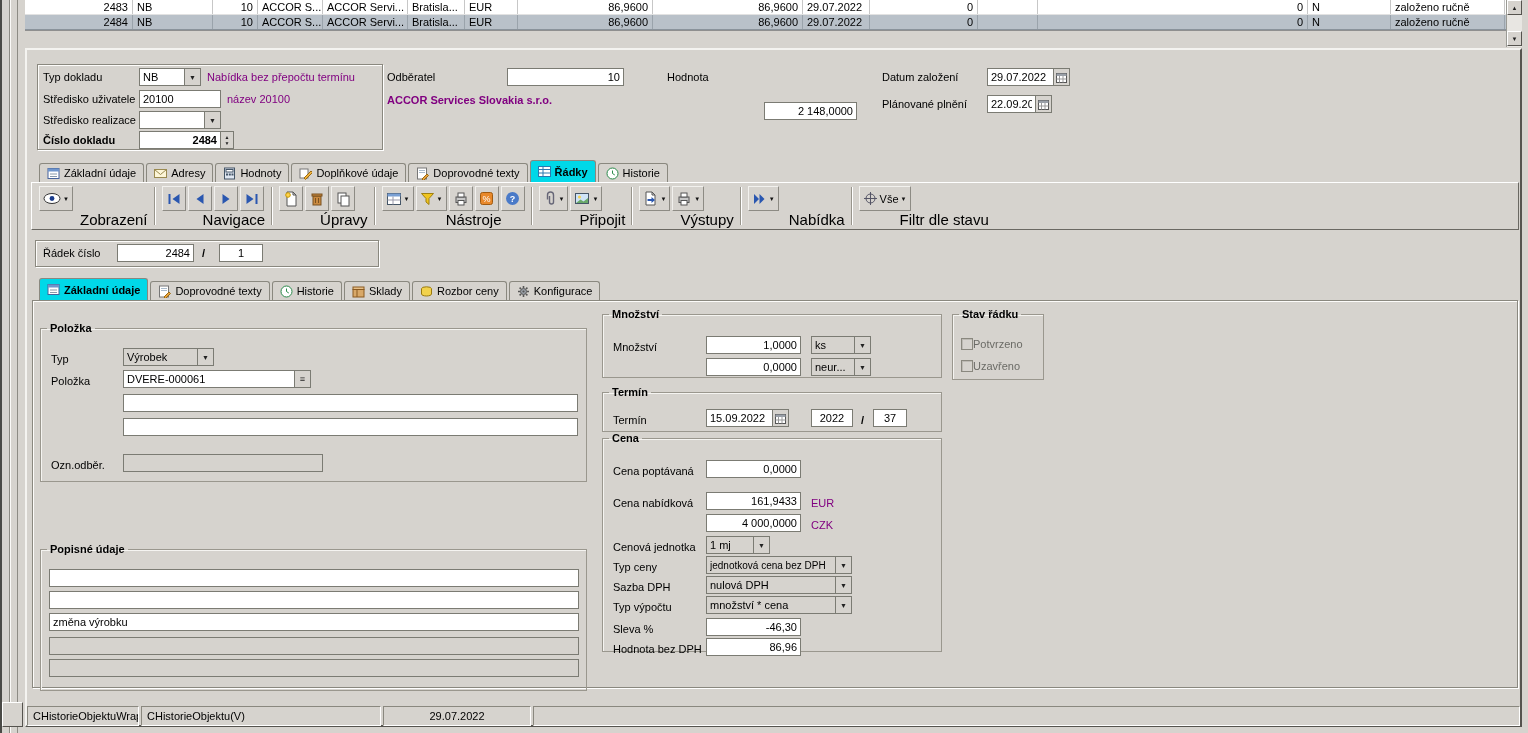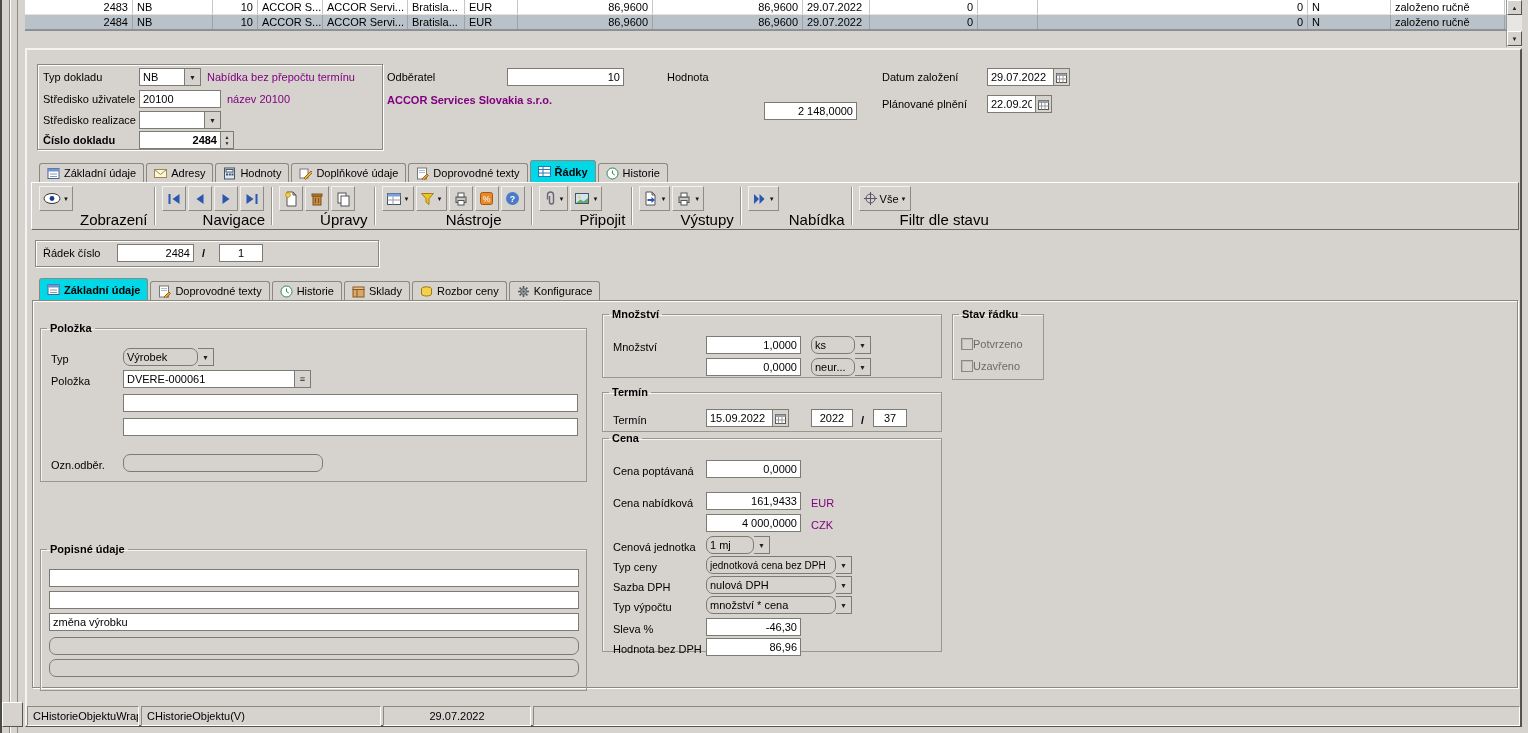--- a/index.html
+++ b/index.html
@@ -11,21 +11,21 @@
   .b { font-weight:bold; }
   .purple { color:#800080; }
   .lbl { position:absolute; height:18px; line-height:18px; white-space:nowrap; }
   .fld { position:absolute; display:flex; align-items:stretch; }
   .fld input {
     flex:1; min-width:0; height:18px; border:1px solid #7b7b73; background:#fff;
     font-family:"Liberation Sans","DejaVu Sans",sans-serif; font-size:11px; padding:0 3px; color:#000;
   }
   .fld input.num { text-align:right; }
   .fld input.ctr { text-align:center; }
-  .fld.gray input { background:#d6d3ce;border-radius:7px; }
+  .fld.gray input { background:#d6d3ce; }
   .fbtn {
     width:16px; height:18px; background:#d6d3ce; border:1px solid #7b7b73; border-left:none;
     display:flex; align-items:center; justify-content:center; font-size:7px; color:#222; cursor:default;
   }
   .spin { width:13px; height:18px; border:1px solid #7b7b73; border-left:none; background:#d6d3ce;
     display:flex; flex-direction:column; align-items:center; justify-content:center; font-size:5px; line-height:6px; color:#222; }
   
   .grid { position:absolute; left:25px; top:0; width:1481px; height:31px; background:#fff; border-bottom:1px solid #8f8f8f; }
   .grow { display:flex; height:15px; border-bottom:1px solid #e2e2e2; }
   .grow.sel { background:#b9c1c9; border-bottom:1px solid #8a939b; }

